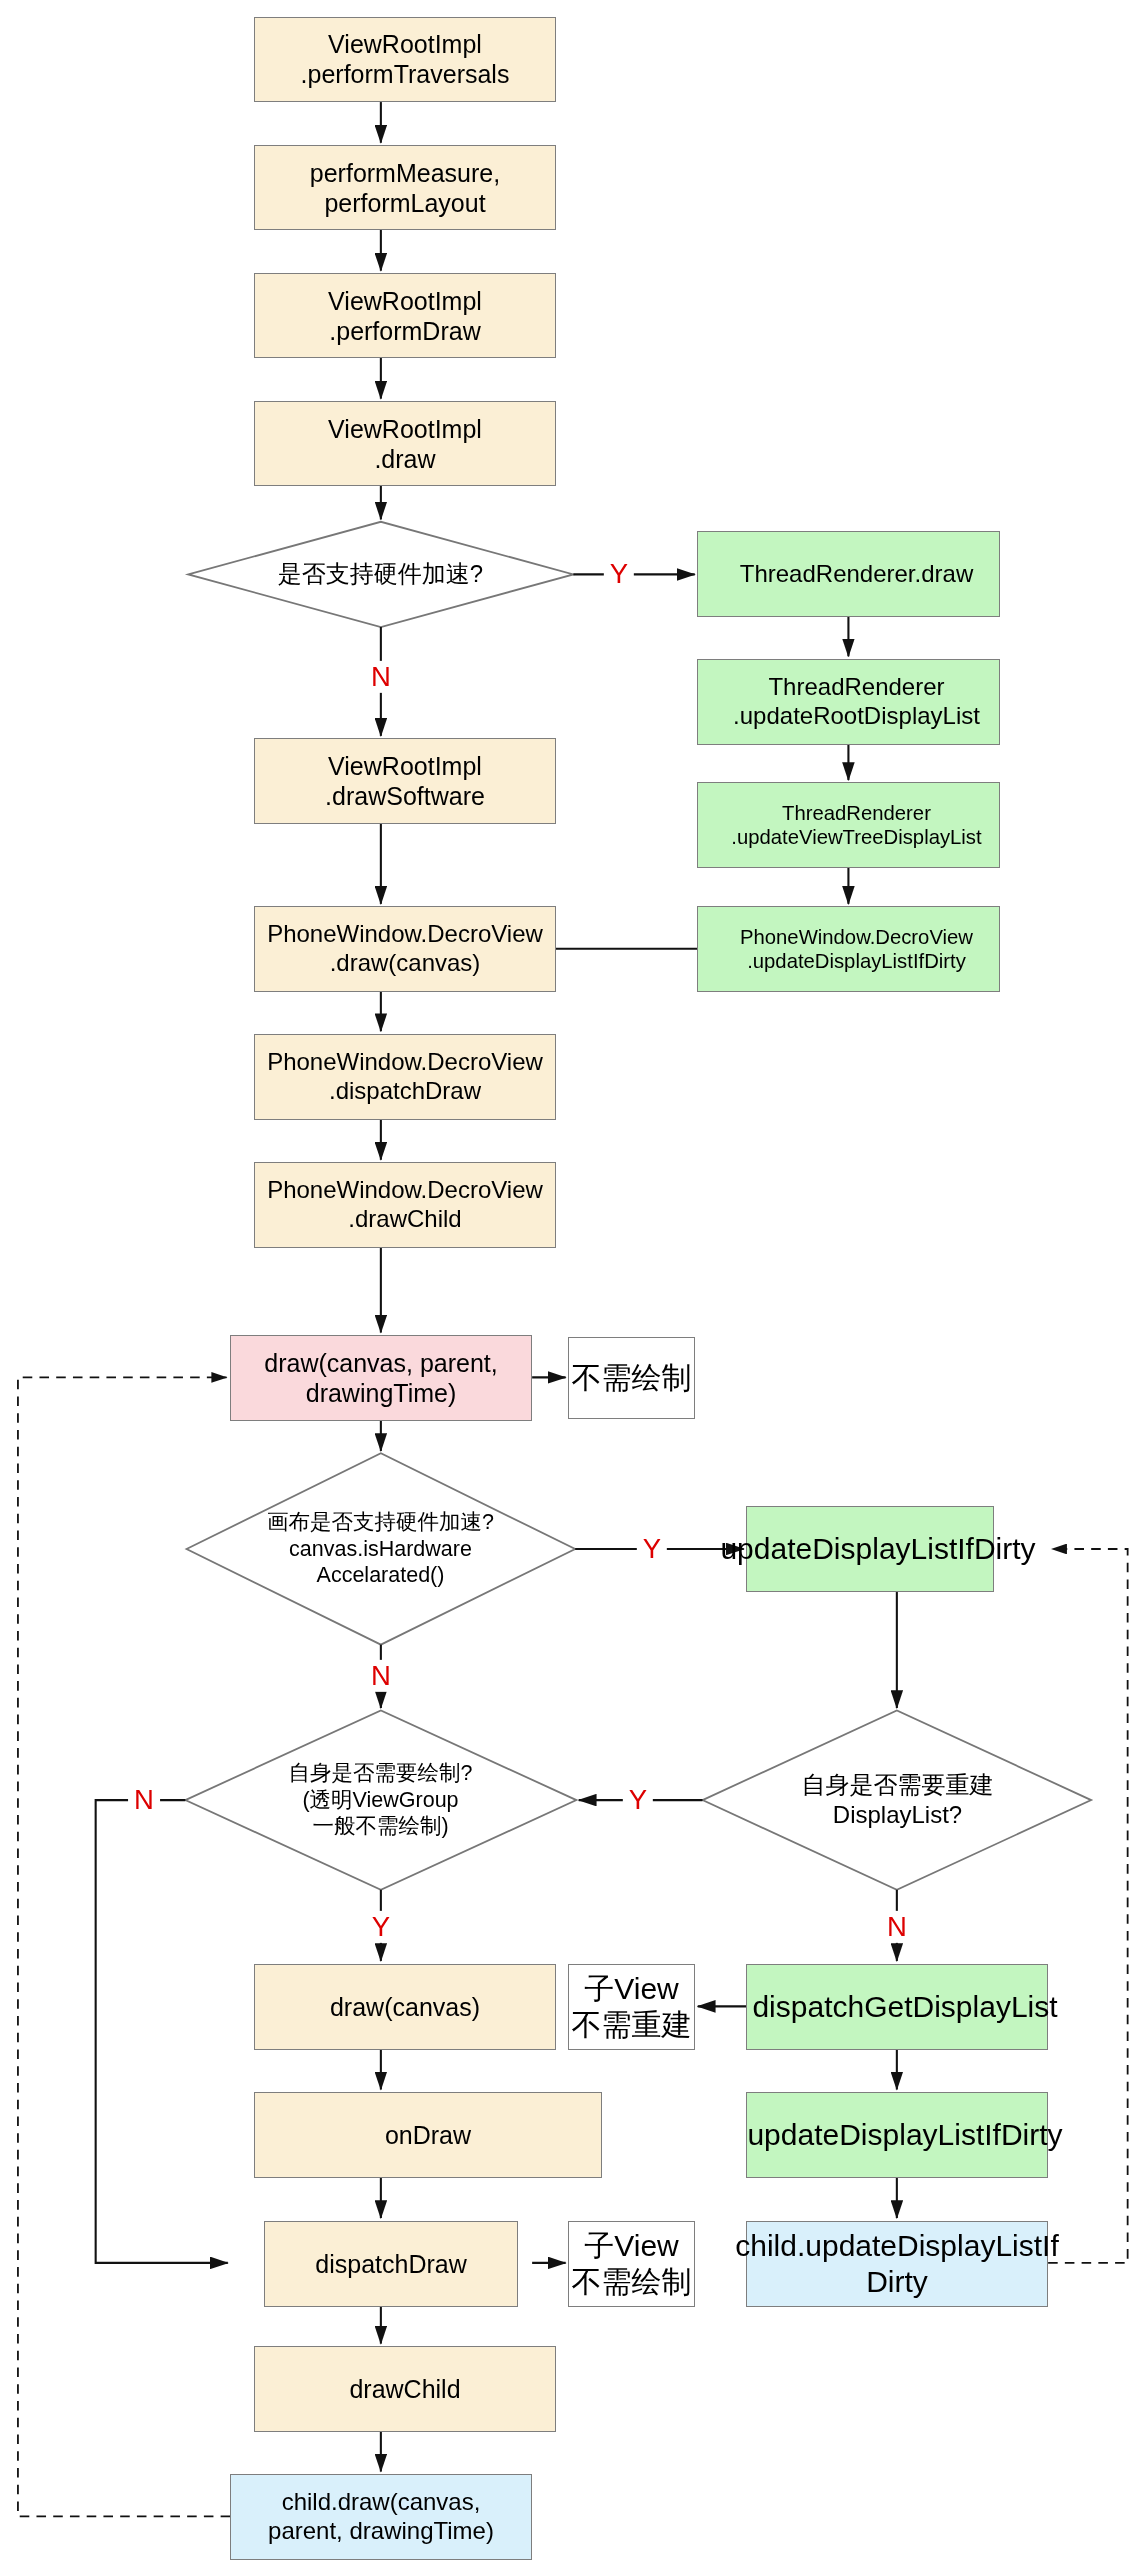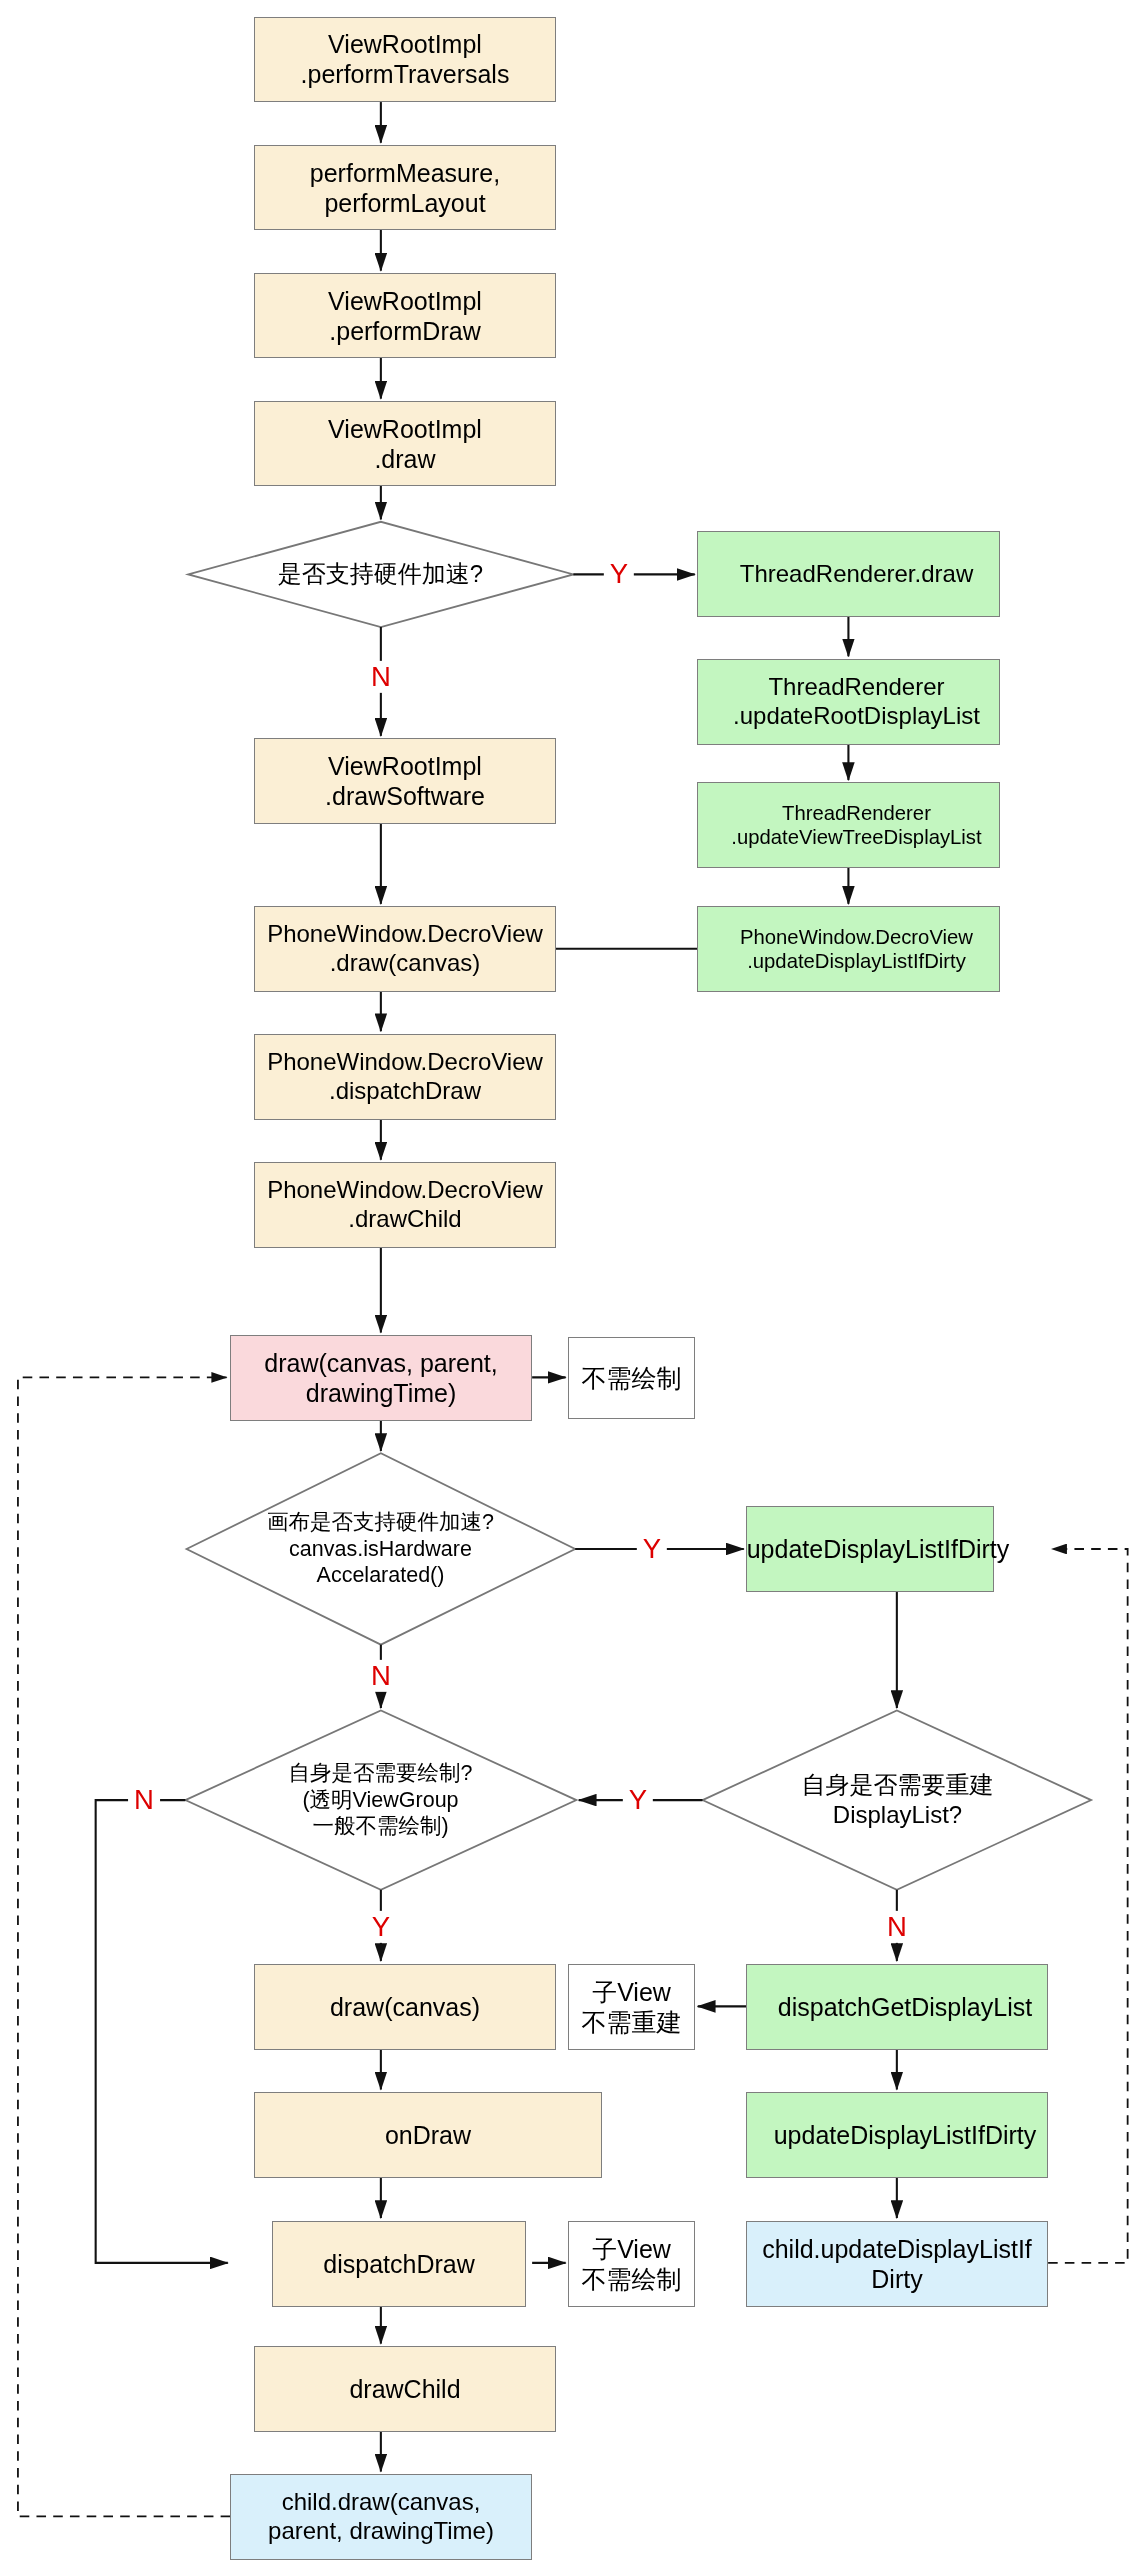--- a/index.html
+++ b/index.html
@@ -44,21 +44,21 @@
     text-align:center;white-space:pre-line;
     color:#000;line-height:1.25;background:transparent;
   }
   .yn{
     position:absolute;z-index:4;
     transform:translate(-50%,-50%);
     color:var(--c-label);
     font-size:27.5px;line-height:1;
     background:#ffffff;padding:2.4px 6px;
   }
-  .fs42{font-size:25px;} .fs40{font-size:24px;} .fs38{font-size:25px;}
+  .fs42{font-size:25px;} .fs40{font-size:24px;} .fs38{font-size:30px;}
   .fs36{font-size:21.5px;} .fs34{font-size:20.3px;}
 </style>
 </head>
 <body>
 
 <div id="canvas">
 
   <svg id="wires" width="1139" height="2576" viewBox="0 0 1905 4307">
     <defs>
       <marker id="ah" markerWidth="9" markerHeight="6" refX="8.5" refY="3" orient="auto" markerUnits="strokeWidth">
@@ -149,21 +149,21 @@
   <div class="node hardware fs38" style="left:746px;top:1506px;width:248px;height:86px">updateDisplayListIfDirty</div>
 
   <div class="node process fs42" style="left:230px;top:1964px;width:302px;height:86px">draw(canvas)</div>
   <div class="node plain fs38" style="left:568px;top:1964px;width:127px;height:86px">子View
 不需重建</div>
   <div class="node hardware fs38" style="left:746px;top:1964px;width:302px;height:86px">dispatchGetDisplayList</div>
 
   <div class="node process fs42" style="left:230px;top:2092px;width:348px;height:86px">onDraw</div>
   <div class="node hardware fs38" style="left:746px;top:2092px;width:302px;height:86px">updateDisplayListIfDirty</div>
 
-  <div class="node process fs42" style="left:248px;top:2221px;width:254px;height:86px">dispatchDraw</div>
+  <div class="node process fs42" style="left:240px;top:2221px;width:254px;height:86px">dispatchDraw</div>
   <div class="node plain fs38" style="left:568px;top:2221px;width:127px;height:86px">子View
 不需绘制</div>
   <div class="node childbox fs38" style="left:746px;top:2221px;width:302px;height:86px">child.updateDisplayListIf
 Dirty</div>
 
   <div class="node process fs42" style="left:230px;top:2346px;width:302px;height:86px">drawChild</div>
   <div class="node childbox fs40" style="left:230px;top:2474px;width:302px;height:86px">child.draw(canvas,
 parent, drawingTime)</div>
 
   <span class="yn" style="left:619px;top:574px">Y</span>

